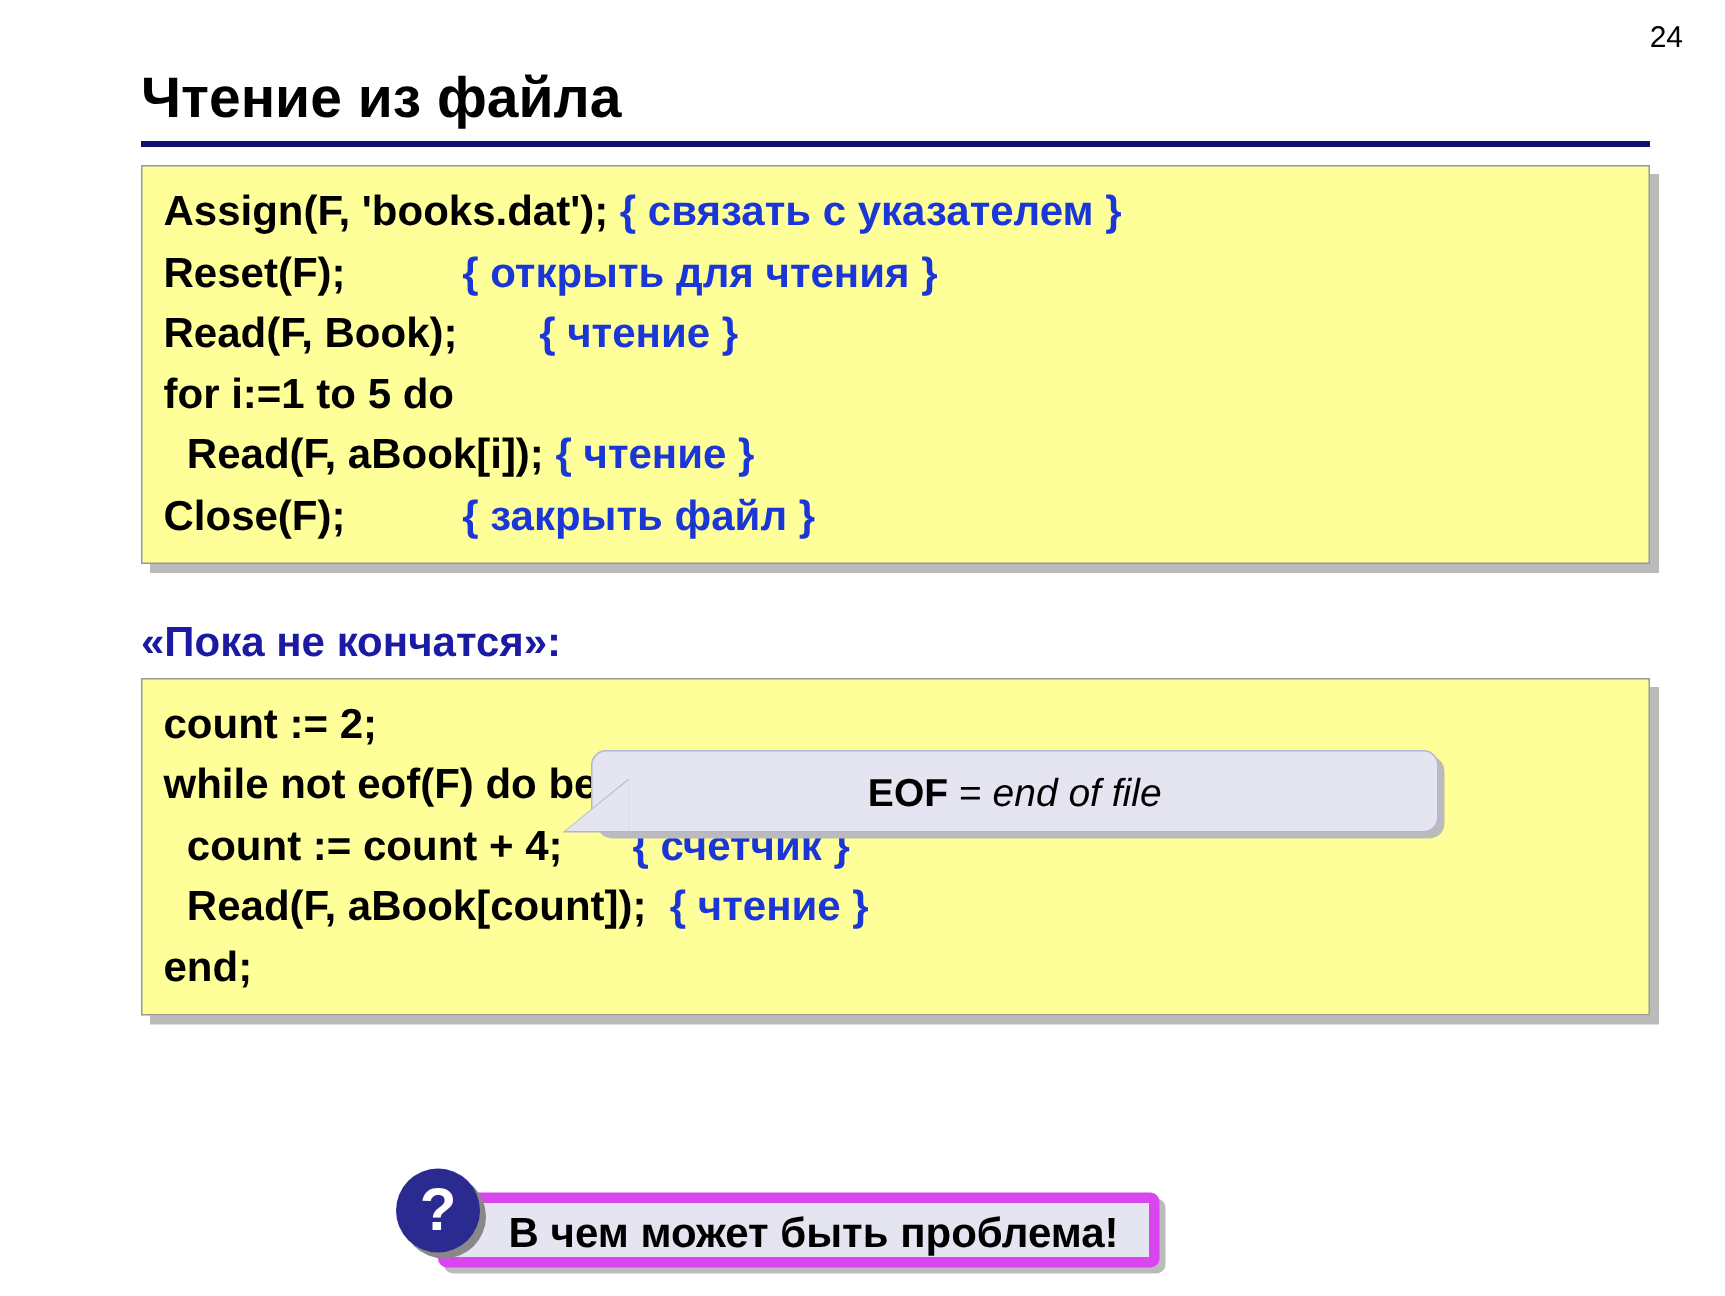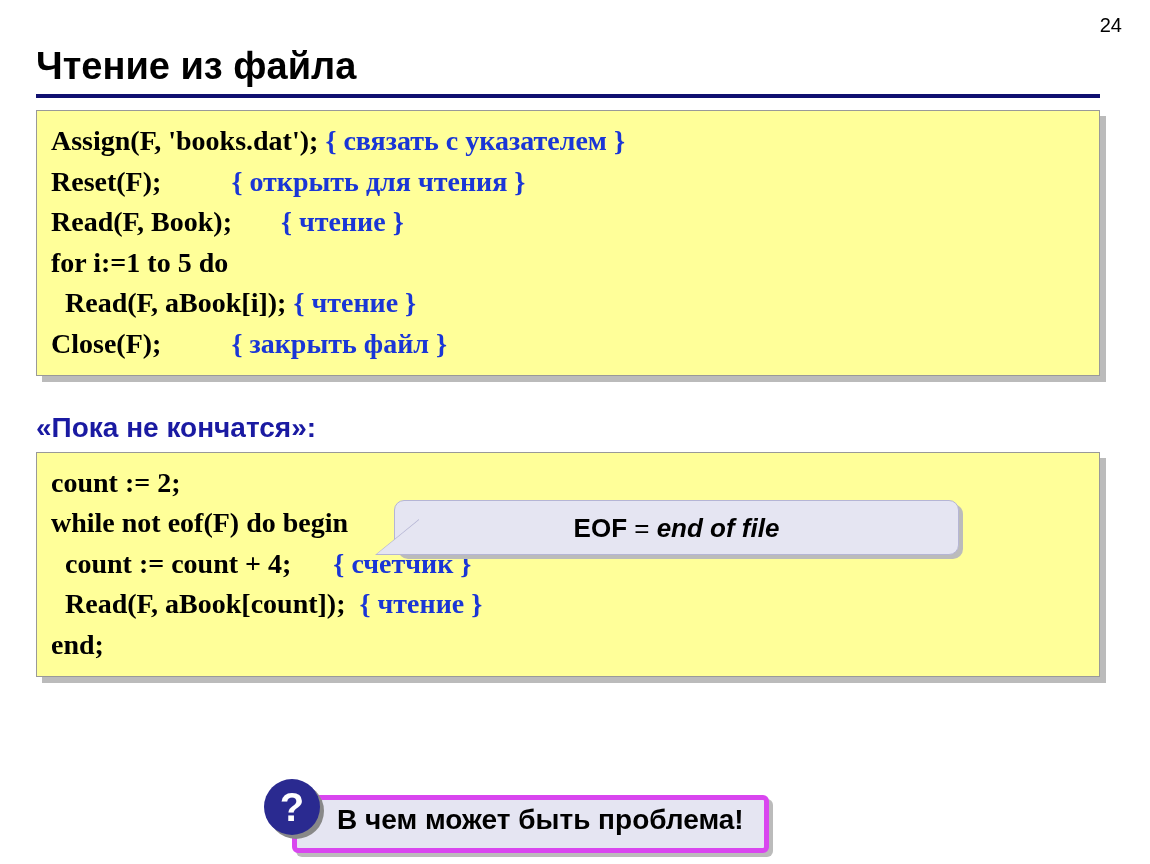--- a/index.html
+++ b/index.html
@@ -5,21 +5,21 @@
   body {
     margin: 0;
     padding: 0;
     background: #fff;
     font-family: Arial, Helvetica, sans-serif;
     width: 1150px;
     height: 864px;
     position: relative;
   }
   .slide {
-    padding: 20px 50px 0 36px;
+    padding: 20px 50px 0 94px;
   }
   .page-num {
     position: absolute;
     top: 14px;
     right: 28px;
     font-size: 20px;
     color: #000;
   }
   h1 {
     font-size: 38px;
@@ -35,21 +35,21 @@
     color: #1a1aa2;
     font-size: 28px;
     font-weight: bold;
     margin: 8px 0 8px 0;
   }
   .codebox {
     background: #ffff99;
     border: 1px solid #999;
     box-shadow: 6px 6px 0 #bbb;
     padding: 10px 14px 10px 14px;
-    font-family: Liberation Serif, serif;
+    font-family: Liberation Sans, sans-serif;
     font-size: 28px;
     font-weight: bold;
     line-height: 1.45;
     color: #000;
     white-space: pre;
     margin-bottom: 20px;
     position: relative;
   }
   .cmt { color: #1a36d6; }
   .callout {
@@ -61,21 +61,21 @@
     border: 1px solid #b5b5d5;
     border-radius: 10px;
     box-shadow: 4px 4px 0 #bbb;
     padding: 8px 14px 10px 14px;
     font-size: 26px;
     text-align: center;
     z-index: 5;
   }
   .callout .l2 { margin-top: 4px; }
   .eof-bold { font-weight: bold; }
-  .eof-ital { font-style: italic; font-weight: bold; }
+  .eof-ital { font-style: italic; }
   .callout-tail {
     position: absolute;
     left: -18px;
     bottom: 0px;
     width: 0; height: 0;
     border-top: 34px solid transparent;
     border-right: 42px solid #e5e5f2;
   }
   .callout-tail-border {
     position: absolute;
@@ -103,24 +103,24 @@
     display: flex;
     align-items: center;
     justify-content: center;
     color: #fff;
     font-size: 40px;
     font-weight: bold;
     z-index: 7;
   }
   .q-box {
     background: #e5e5f2;
-    border: 5px solid #d946ef;
+    border: 7px solid #d946ef;
     border-radius: 6px;
     box-shadow: 4px 4px 0 #bbb;
-    padding: 4px 20px 12px 40px;
+    padding: 4px 20px 0 40px;
     font-size: 28px;
     font-weight: bold;
     white-space: nowrap;
   }
   .section2 {
     position: relative;
     margin-top: 36px;
   }
 </style>
 </head>

